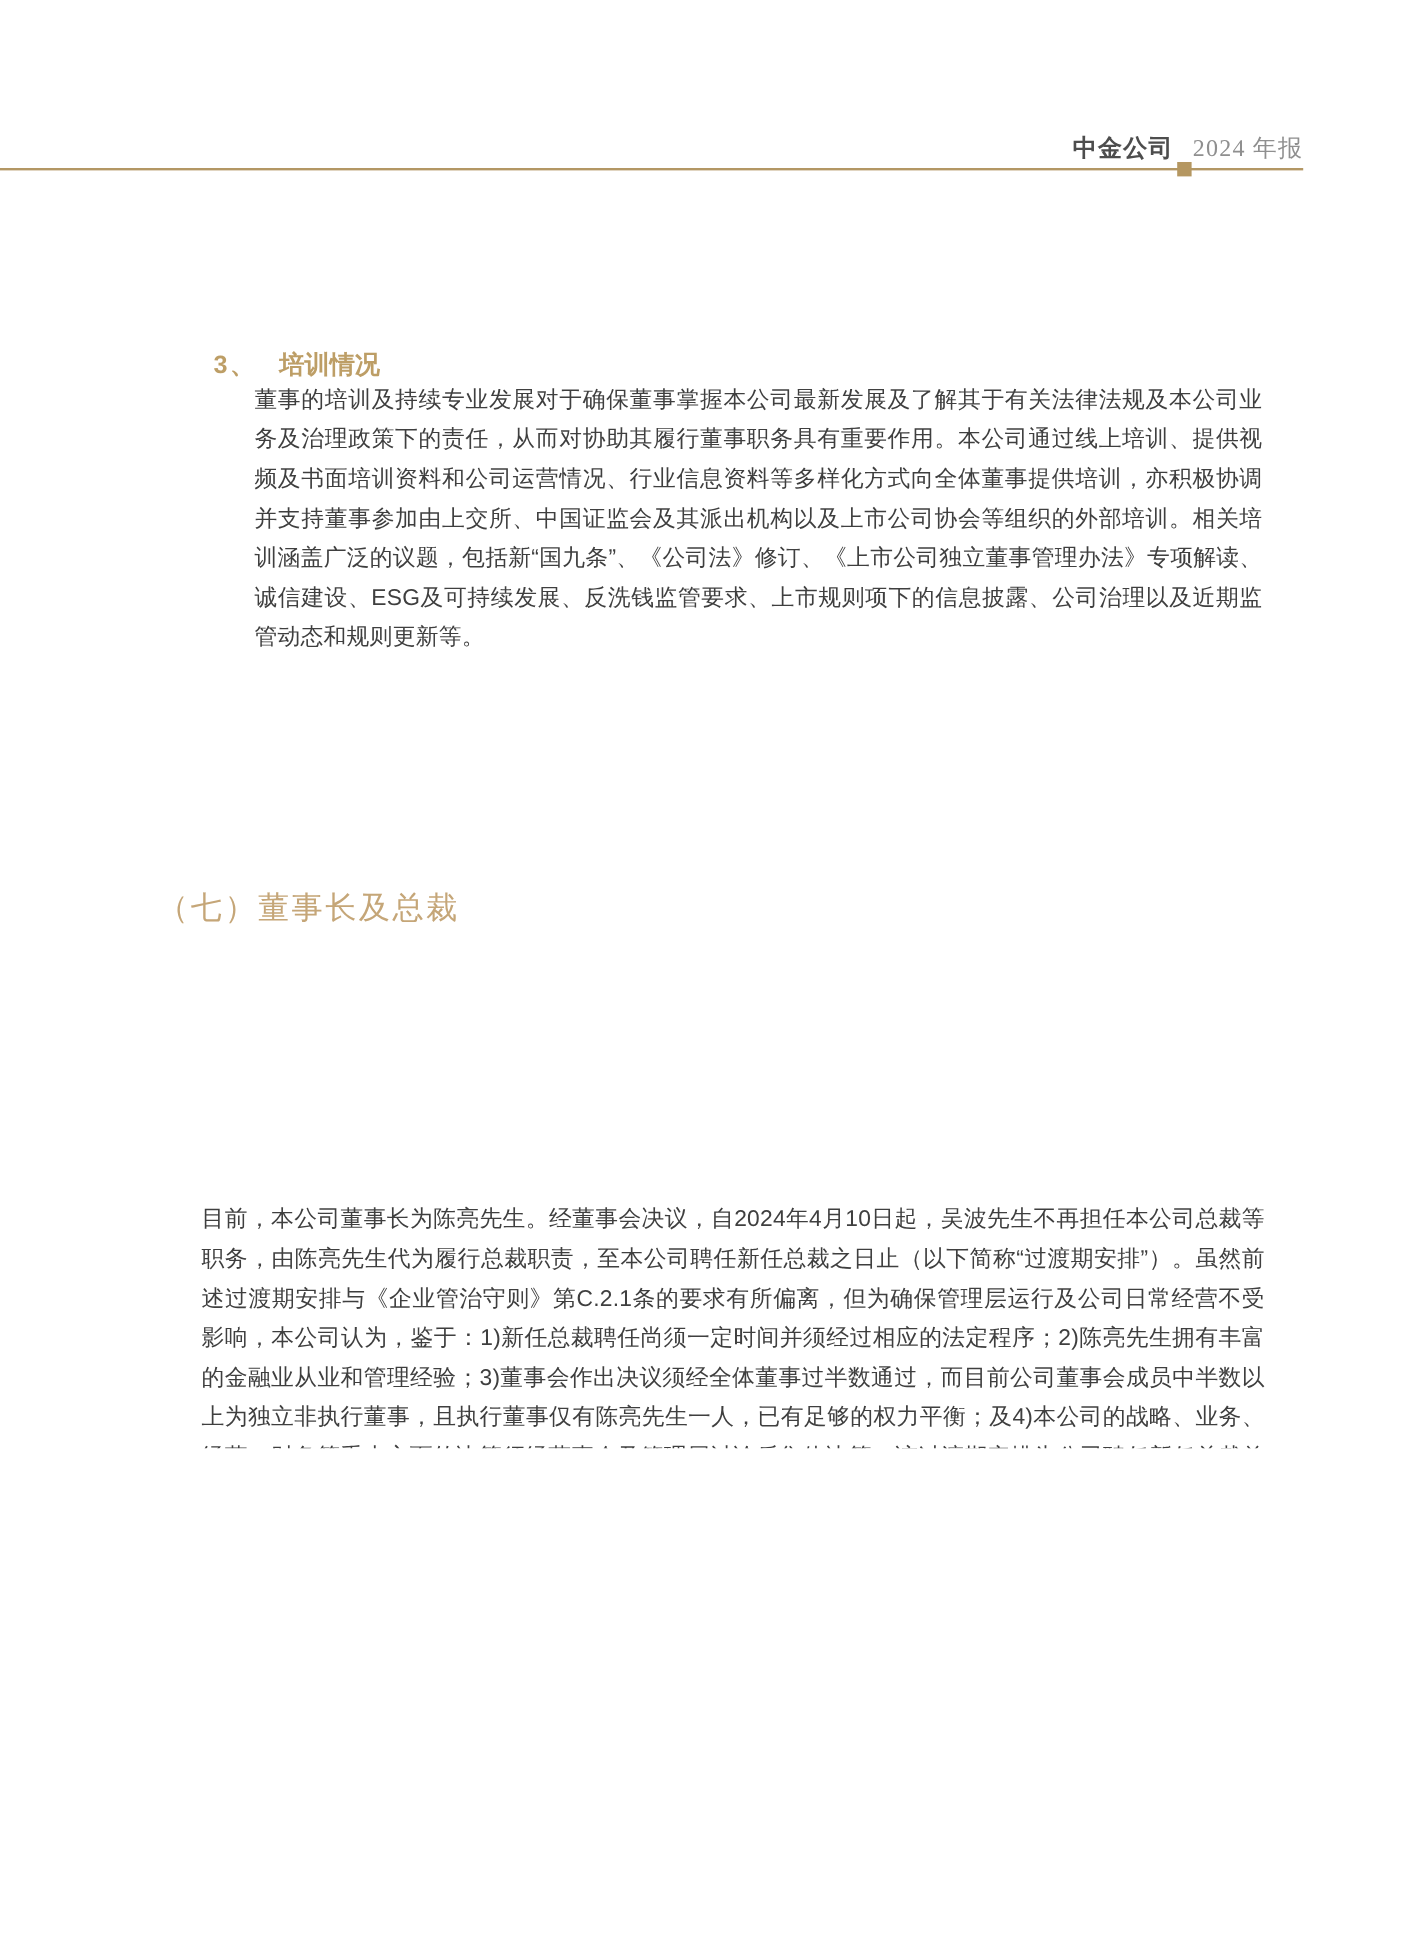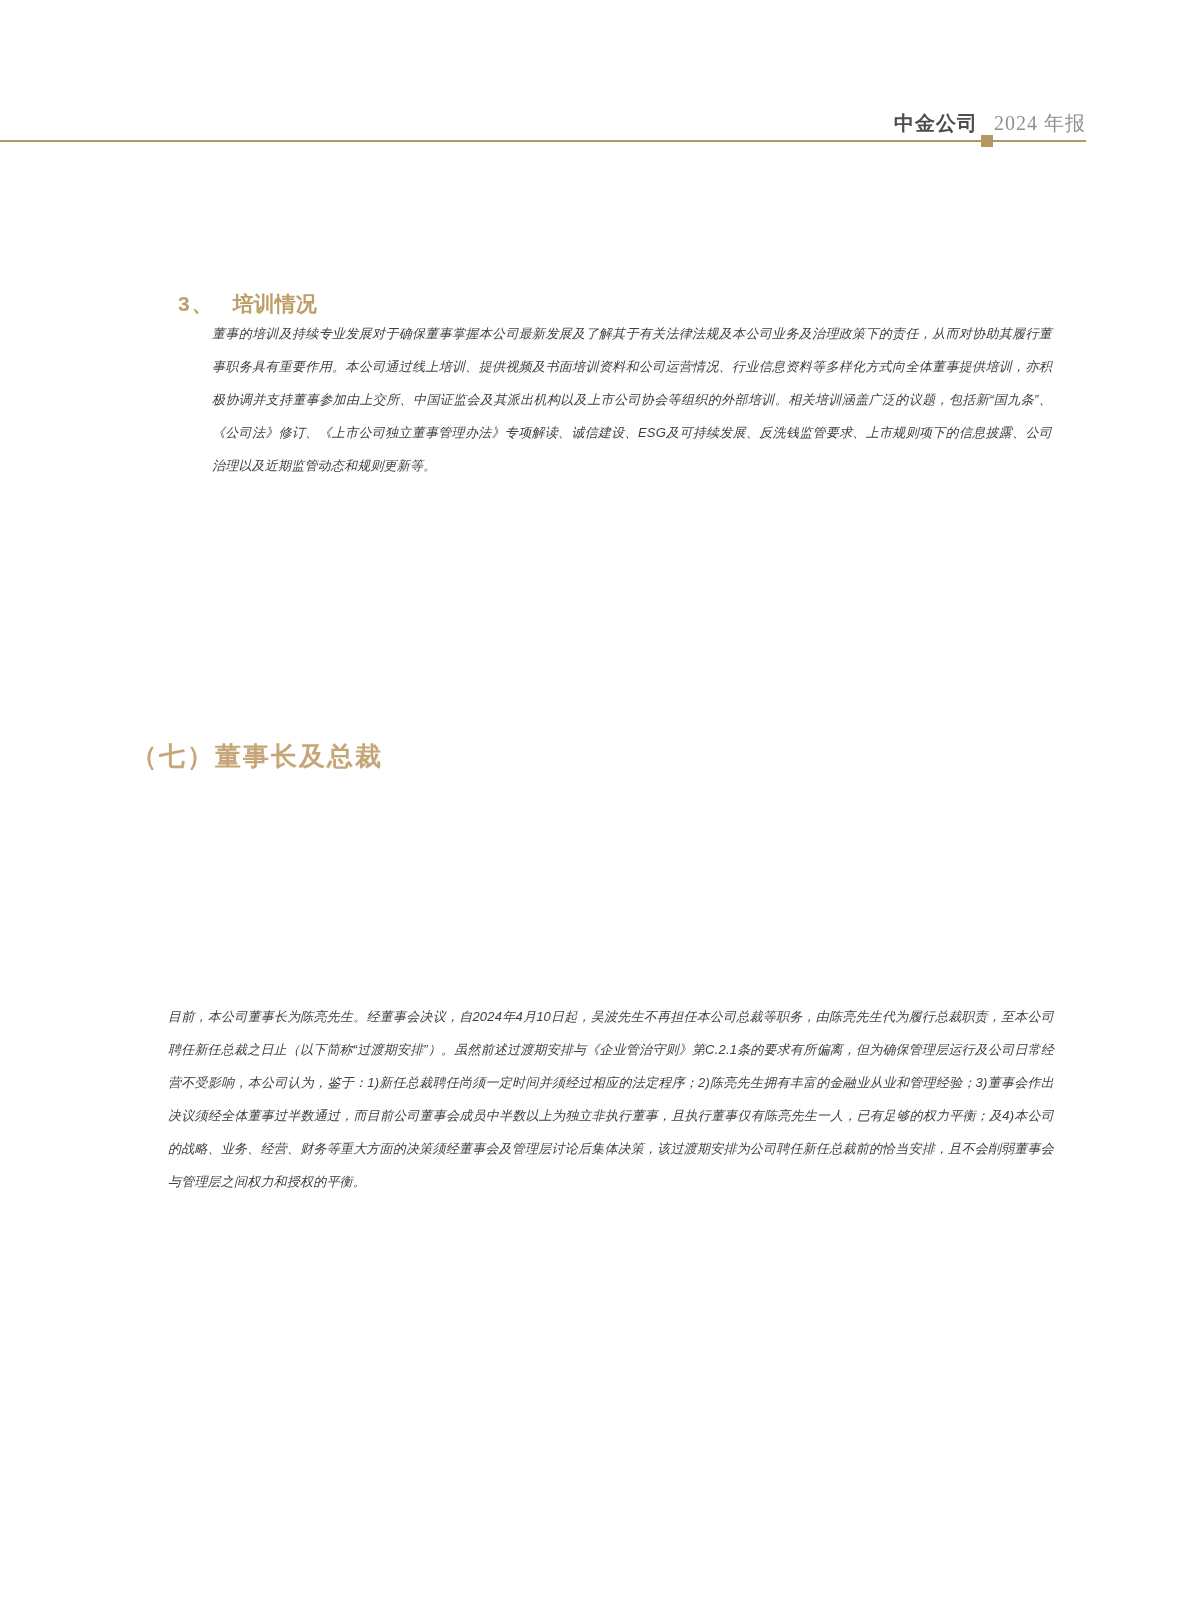--- a/index.html
+++ b/index.html
@@ -50,34 +50,33 @@
     left: 178px;
     font-size: 21px;
     font-weight: 700;
     color: #bd9e66;
   }
   .sec3-heading .sec-number { margin-right: 18px; letter-spacing: 2px; }
   .sec7-heading {
     top: 723px;
     left: 131px;
     font-size: 26px;
-    font-weight: 700;
+    font-weight: 400;
     color: #c5a678;
     letter-spacing: 2px;
   }
 
   
   .para {
     position: absolute;
     text-align: justify;
-    font-size: 13px;
+    font-size: 19px;
     line-height: 33px;
     color: #3f3f3f;
     letter-spacing: 0.2px;
-    font-style: italic;
   }
   .indent-1 { left: 212px; width: 840px; }
   .indent-0 { left: 168px; width: 886px; }
 
   .sec3-p1 { top: 317px; }
   .sec3-p2 { top: 576px; }
   .sec7-p1 { top: 780px; }
   .sec7-p2 { top: 970px; margin-top: 30px; }
   .sec7-p3 { top: 1255px; }
 

